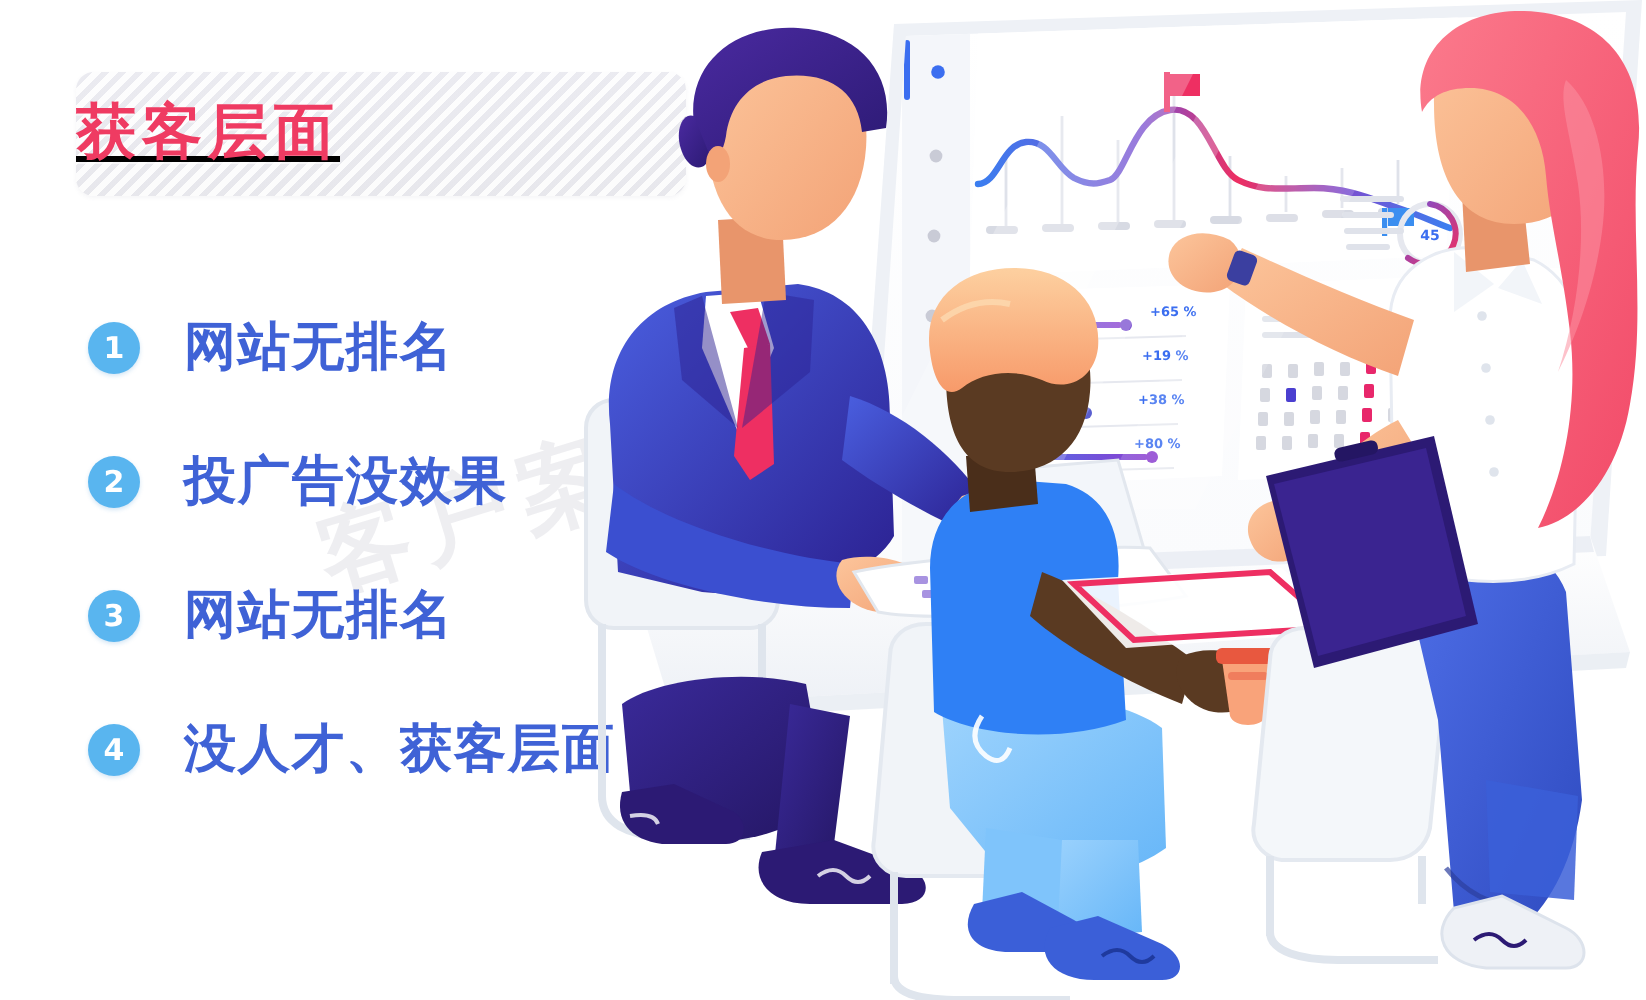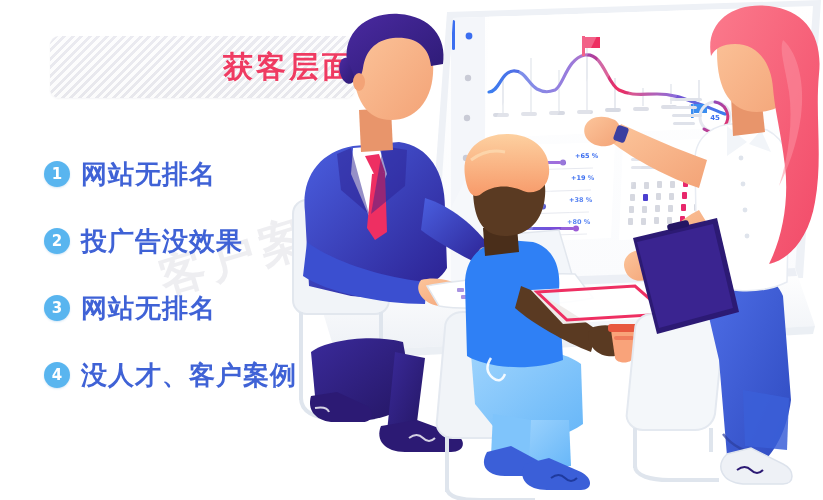--- a/index.html
+++ b/index.html
@@ -7,48 +7,48 @@
   body{
     width:823px;height:500px;overflow:hidden;
     background:#ffffff;
     font-family:"DejaVu Sans","Liberation Sans",sans-serif;
     position:relative;
   }
   #root{position:absolute;left:0;top:0;width:823px;height:500px;overflow:hidden;background:#fff;}
 
   
   .title-card{
-    position:absolute;left:50px;top:36px;width:305px;height:62px;
+    position:absolute;left:38px;top:36px;width:305px;height:62px;
     border-radius:9px;
     background:
       repeating-linear-gradient(135deg,rgba(255,255,255,.85) 0 3px,rgba(228,228,236,.55) 3px 6px),
       linear-gradient(180deg,#f3f3f6 0%,#ececed 100%);
     box-shadow:0 1px 2px rgba(120,120,140,.07);
-    display:flex;align-items:center;justify-content:flex-end;
+    display:flex;align-items:center;justify-content:flex-start;text-decoration:underline;
   }
   .title-text{
     color:#ef3b62;
     font-size:30px;font-weight:700;letter-spacing:3px;
     line-height:1;
     text-shadow:0 1px 0 rgba(255,255,255,.6);
     white-space:nowrap;
   }
 
   .list{position:absolute;left:44px;top:152px;width:330px;}
   .list-item{display:flex;align-items:center;height:44px;margin-bottom:23px;}
   .num-badge{
     width:26px;height:26px;border-radius:50%;
     background:#59b5ef;
     color:#fff;font-size:15px;font-weight:600;
     display:flex;align-items:center;justify-content:center;
     flex:0 0 auto;line-height:1;
     box-shadow:0 1px 2px rgba(60,140,210,.22);
   }
   .item-label{
-    margin-left:11px;
+    margin-left:22px;
     color:#3f62d6;
     font-size:26px;font-weight:600;letter-spacing:1px;
     white-space:nowrap;line-height:1;
   }
 
   
   .watermark{
     position:absolute;left:95px;top:150px;width:330px;height:200px;
     transform:rotate(-17deg);
     color:rgba(150,150,165,.16);
@@ -81,21 +81,21 @@
     <div class="list-item">
       <div class="num-badge">2</div>
       <div class="item-label">投广告没效果</div>
     </div>
     <div class="list-item">
       <div class="num-badge">3</div>
       <div class="item-label">网站无排名</div>
     </div>
     <div class="list-item">
       <div class="num-badge">4</div>
-      <div class="item-label">没人才、客户案例</div>
+      <div class="item-label">没人才、获客层面</div>
     </div>
   </div>
 
   <div class="illus">
   <svg width="548" height="500" viewBox="0 0 548 500" xmlns="http://www.w3.org/2000/svg">
     <defs>
       <linearGradient id="lineGrad" x1="0" y1="0" x2="1" y2="0">
         <stop offset="0%" stop-color="#3b7ef0"></stop>
         <stop offset="35%" stop-color="#7a4fd0"></stop>
         <stop offset="55%" stop-color="#ee2f62"></stop>

